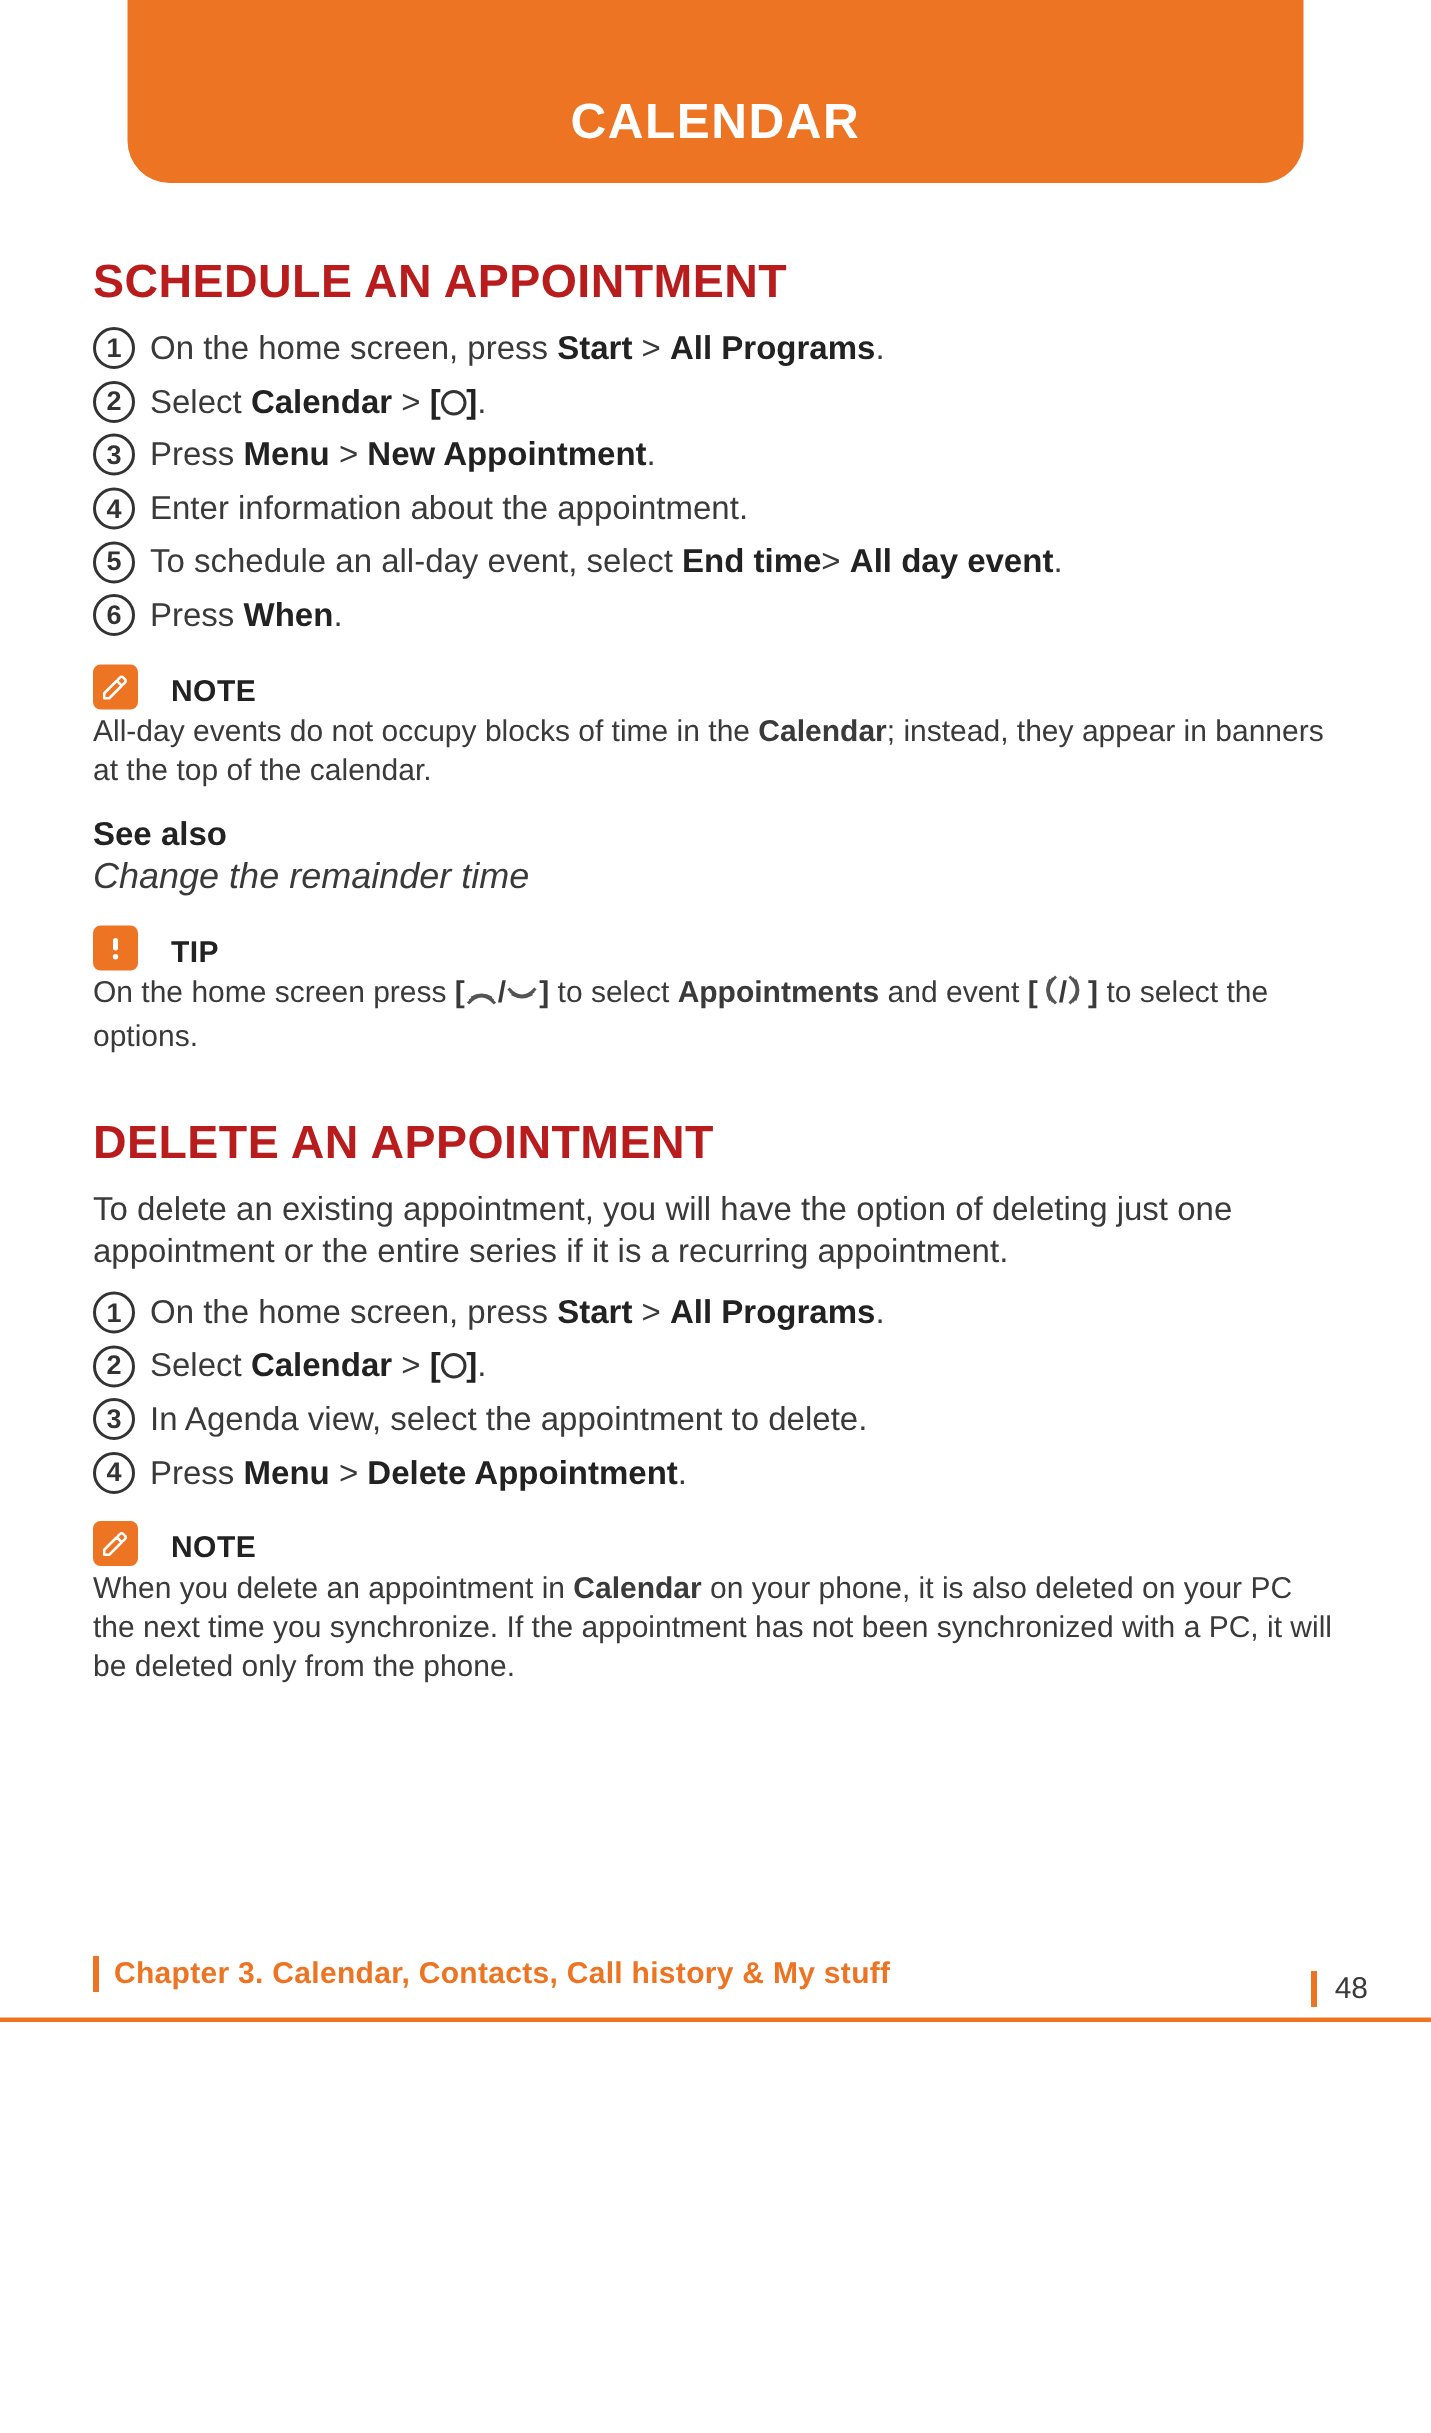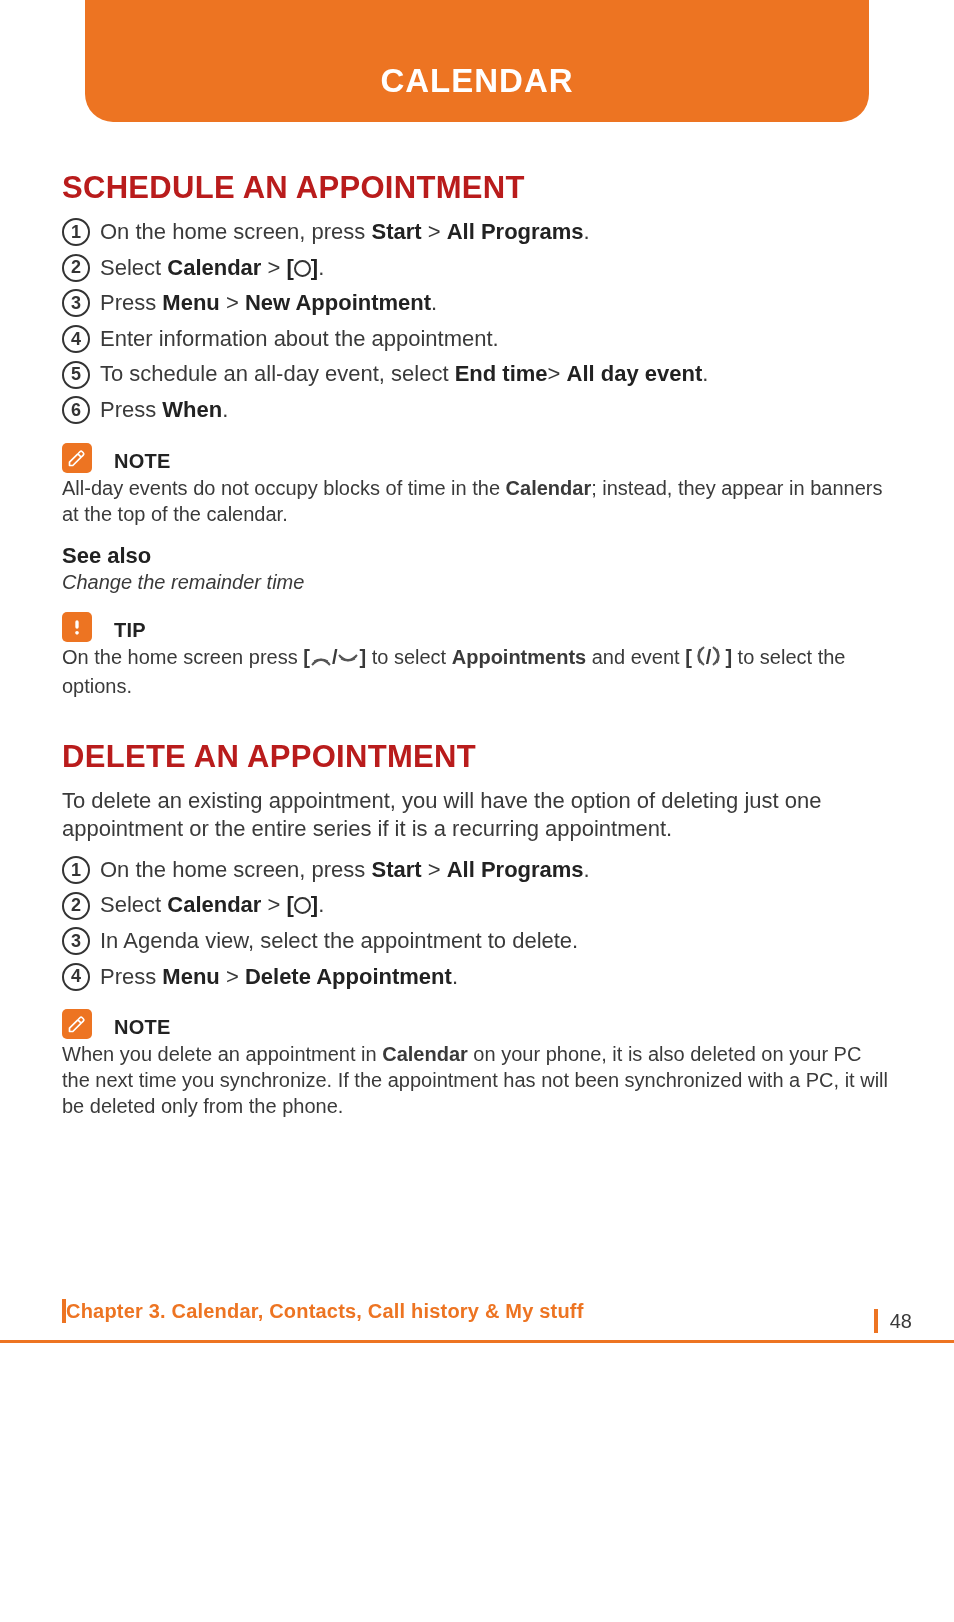--- a/index.html
+++ b/index.html
@@ -98,21 +98,21 @@
     margin-top:2px;
   }
   .see-also-label {
     font-weight:bold;
     font-size:22px;
     color:#222;
     margin-top:16px;
   }
   .see-also-text {
     font-style:italic;
-    font-size:20px;
+    font-size:24px;
     color:#3a3a3a;
     margin-top:2px;
   }
   .nav-icon {
     display:inline-block;
     vertical-align:-3px;
   }
   .section-gap { height: 40px; }
   .footer {
     position: relative;
@@ -127,20 +127,21 @@
     background:#ed7422;
   }
   .footer-text {
     color:#ed7422;
     font-family:"Arial Narrow",Arial,sans-serif;
     font-stretch:condensed;
     font-weight:bold;
     font-size:20px;
     letter-spacing:0.2px;
     border-left: 4px solid #ed7422;
+    padding-left: 10px;
     display:inline-block;
     line-height:1.2;
     margin-bottom:10px;
   }
   .page-num {
     position:absolute;
     right:42px;
     bottom:10px;
     font-size:20px;
     color:#3a3a3a;

